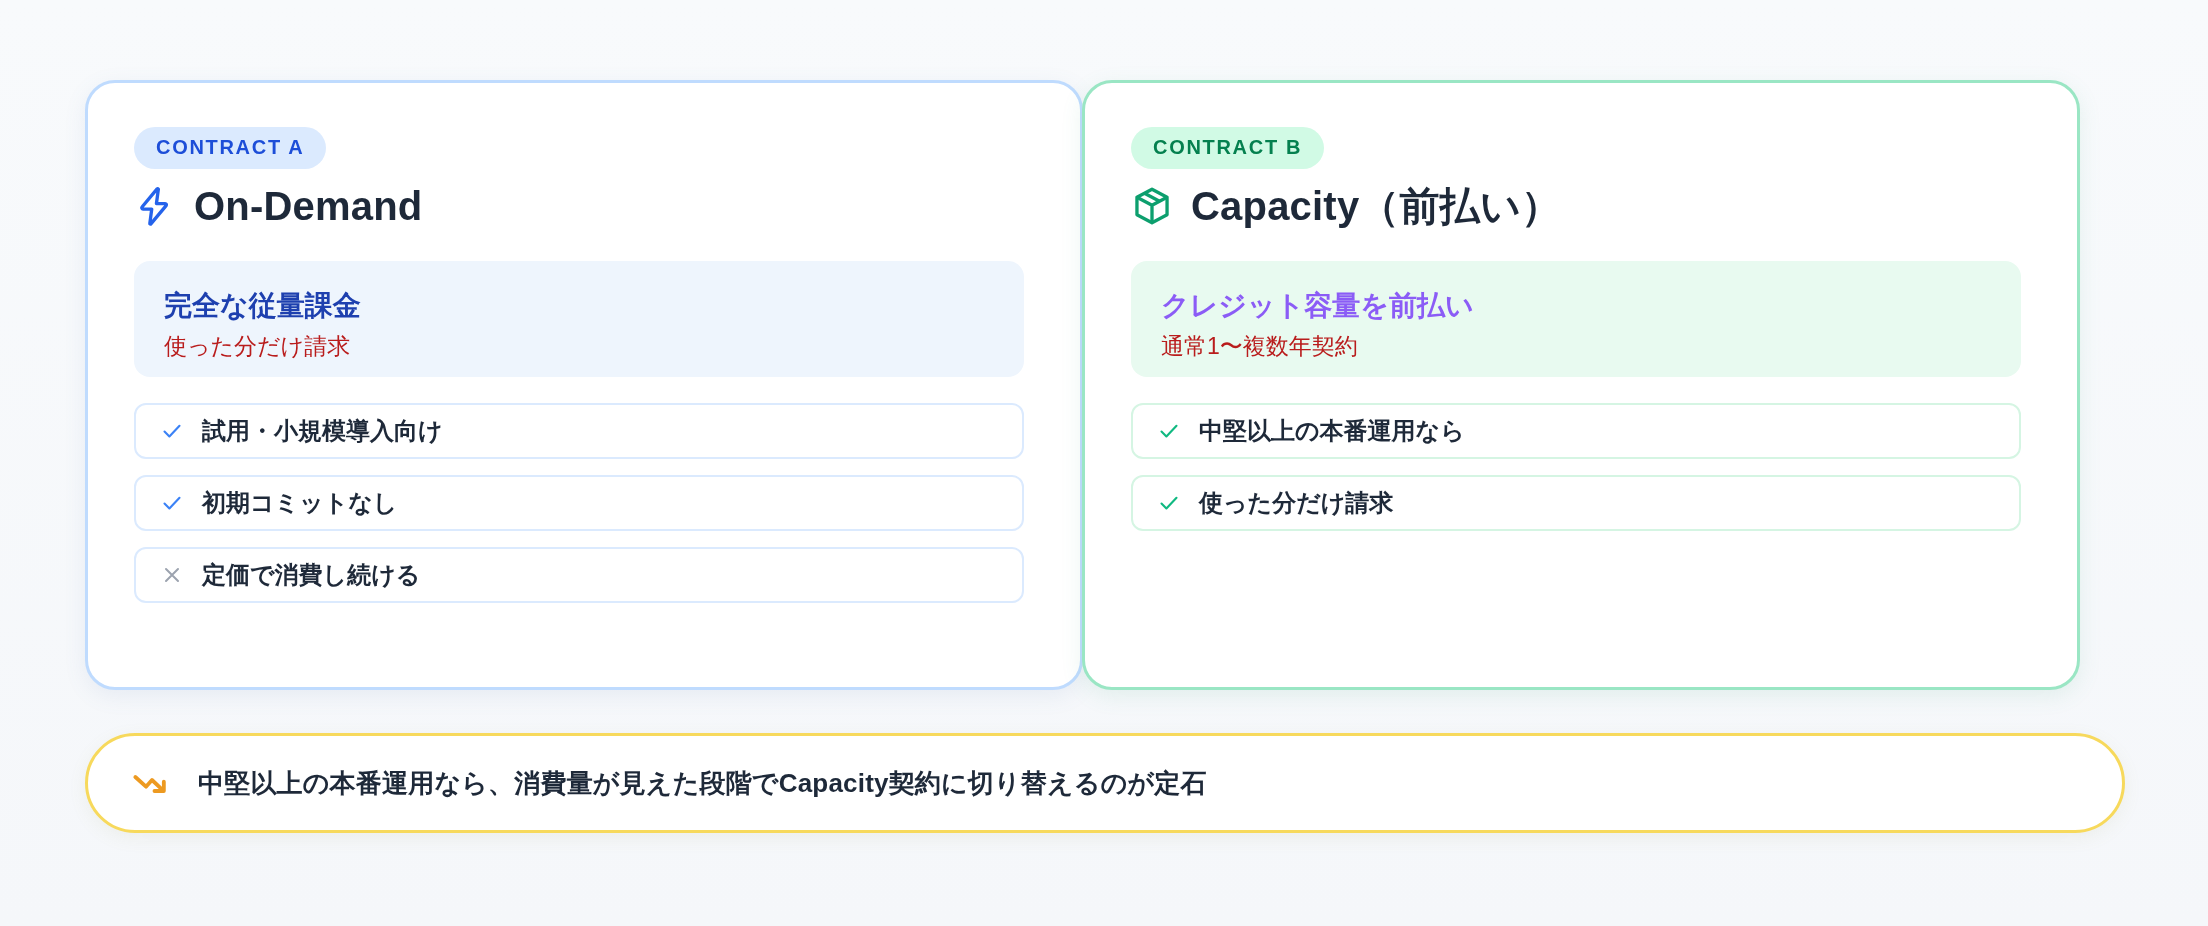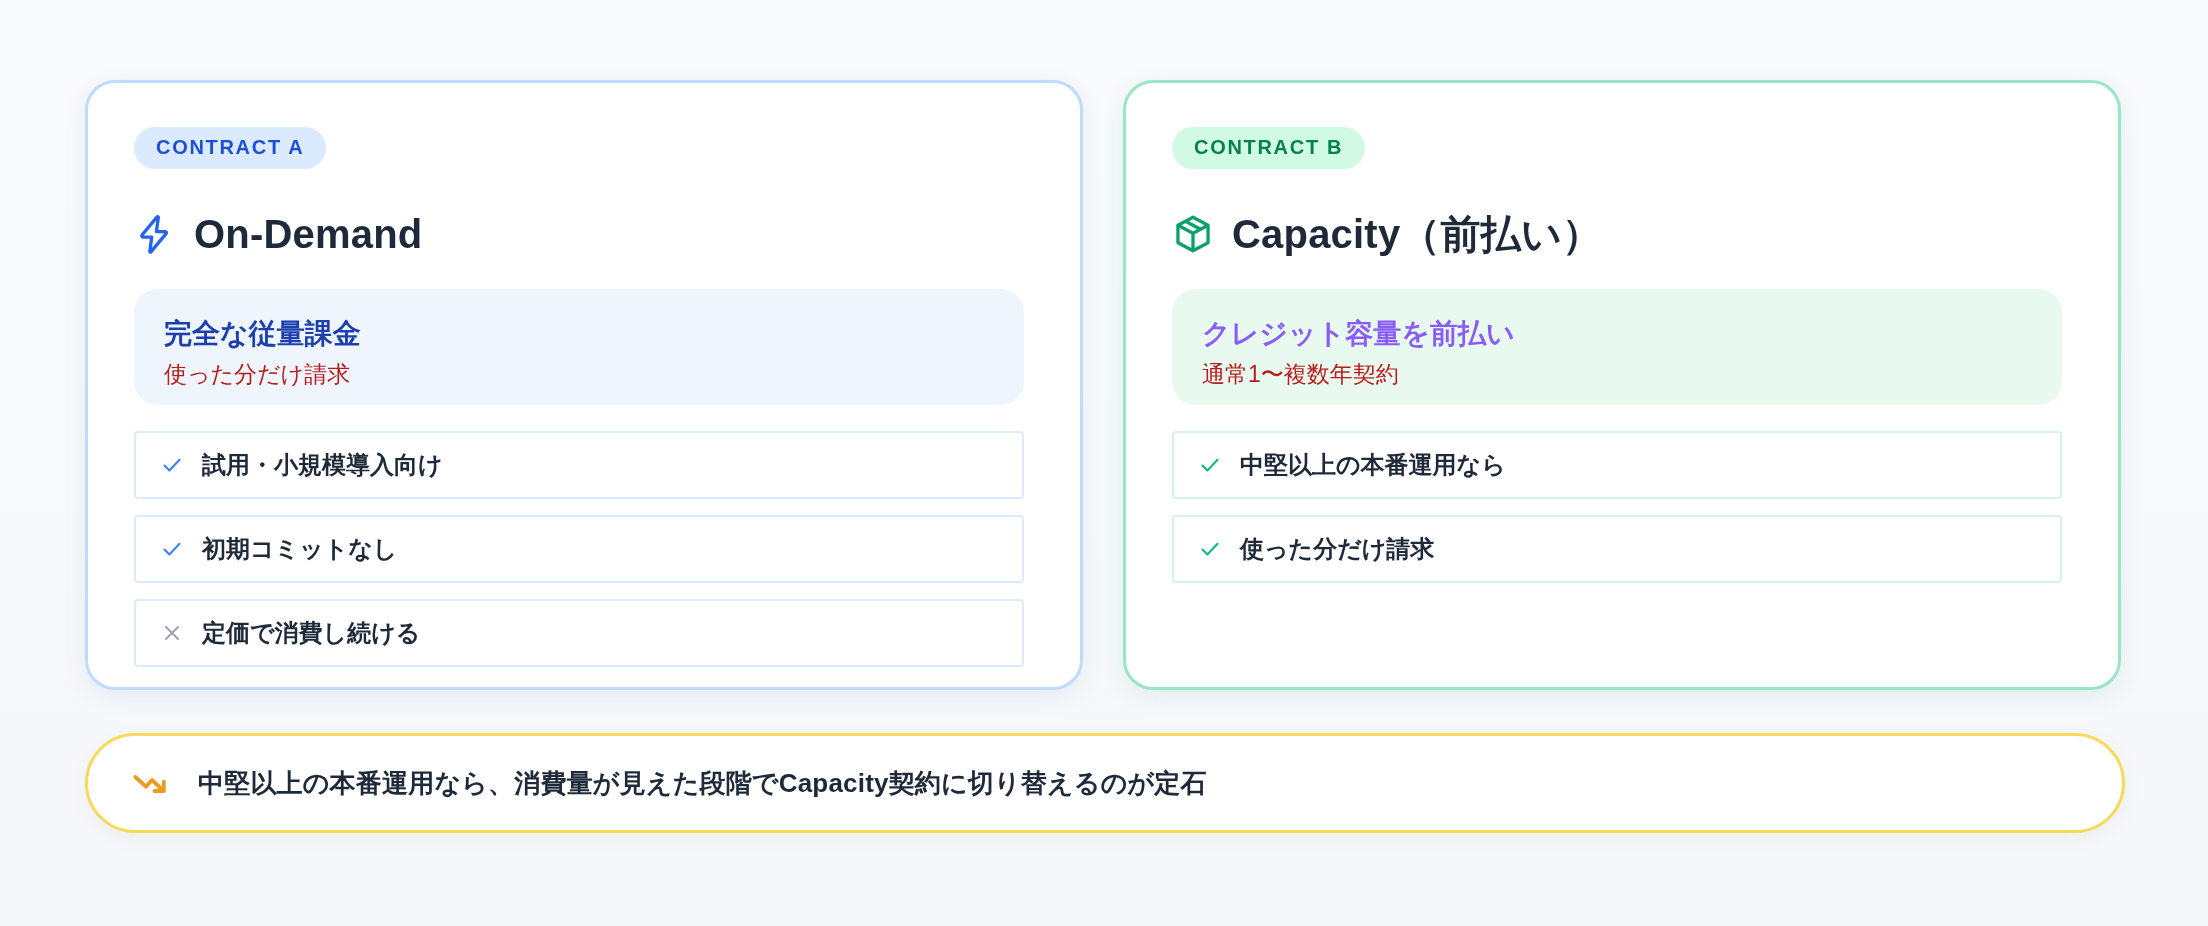--- a/index.html
+++ b/index.html
@@ -28,21 +28,21 @@
     border-radius: 30px;
     padding: 44px 56px 0 46px;
   }
   .card-a {
     left: 85px;
     width: 998px;
     border: 3px solid #bfdbfe;
     box-shadow: 0 6px 22px rgba(100,130,180,0.10);
   }
   .card-b {
-    left: 1123px;
+    left: 1082px;
     width: 998px;
     border: 3px solid #9ae6c4;
     box-shadow: 0 6px 22px rgba(80,170,130,0.12);
   }
 
   
   .badge {
     display: inline-block;
     padding: 9px 22px 10px 22px;
     border-radius: 999px;
@@ -51,35 +51,35 @@
     letter-spacing: 1.7px;
   }
   .badge-a { background: #dbeafe; color: #1d4ed8; }
   .badge-b { background: #d1fae5; color: #05804f; }
 
   
   .title-row {
     display: flex;
     align-items: center;
     gap: 18px;
-    margin-top: 44px;
+    margin-top: 16px;
   }
   .title-icon { width: 42px; height: 42px; flex: none; display: block; }
   .title-text {
     font-size: 40px;
     font-weight: bold;
     color: #1e2939;
     letter-spacing: 0.2px;
     line-height: 1;
   }
 
   
   .highlight {
     margin-top: 34px;
-    border-radius: 24px;
+    border-radius: 16px;
     padding: 27px 30px 29px 30px;
     height: 116px;
   }
   .highlight-a { background: #eef5fd; }
   .highlight-b { background: #e8faf0; }
   .highlight-title {
     font-size: 28px;
     font-weight: bold;
     line-height: 1.25;
   }
@@ -91,24 +91,24 @@
     color: #b91c1c;
     line-height: 1.25;
   }
 
   
   .features { margin-top: 26px; display: flex; flex-direction: column; gap: 16px; }
   .feature {
     display: flex;
     align-items: center;
     gap: 18px;
-    height: 68px;
+    height: 56px;
     padding: 0 24px;
     background: #ffffff;
-    border-radius: 4px;
+    border-radius: 12px;
   }
   .feature-a { border: 2px solid #dbeafe; }
   .feature-b { border: 2px solid #d5f5e3; }
   .feature-mark { width: 24px; height: 24px; flex: none; display: block; }
   .feature-label {
     font-size: 24px;
     font-weight: bold;
     color: #1e2939;
     line-height: 1;
   }

